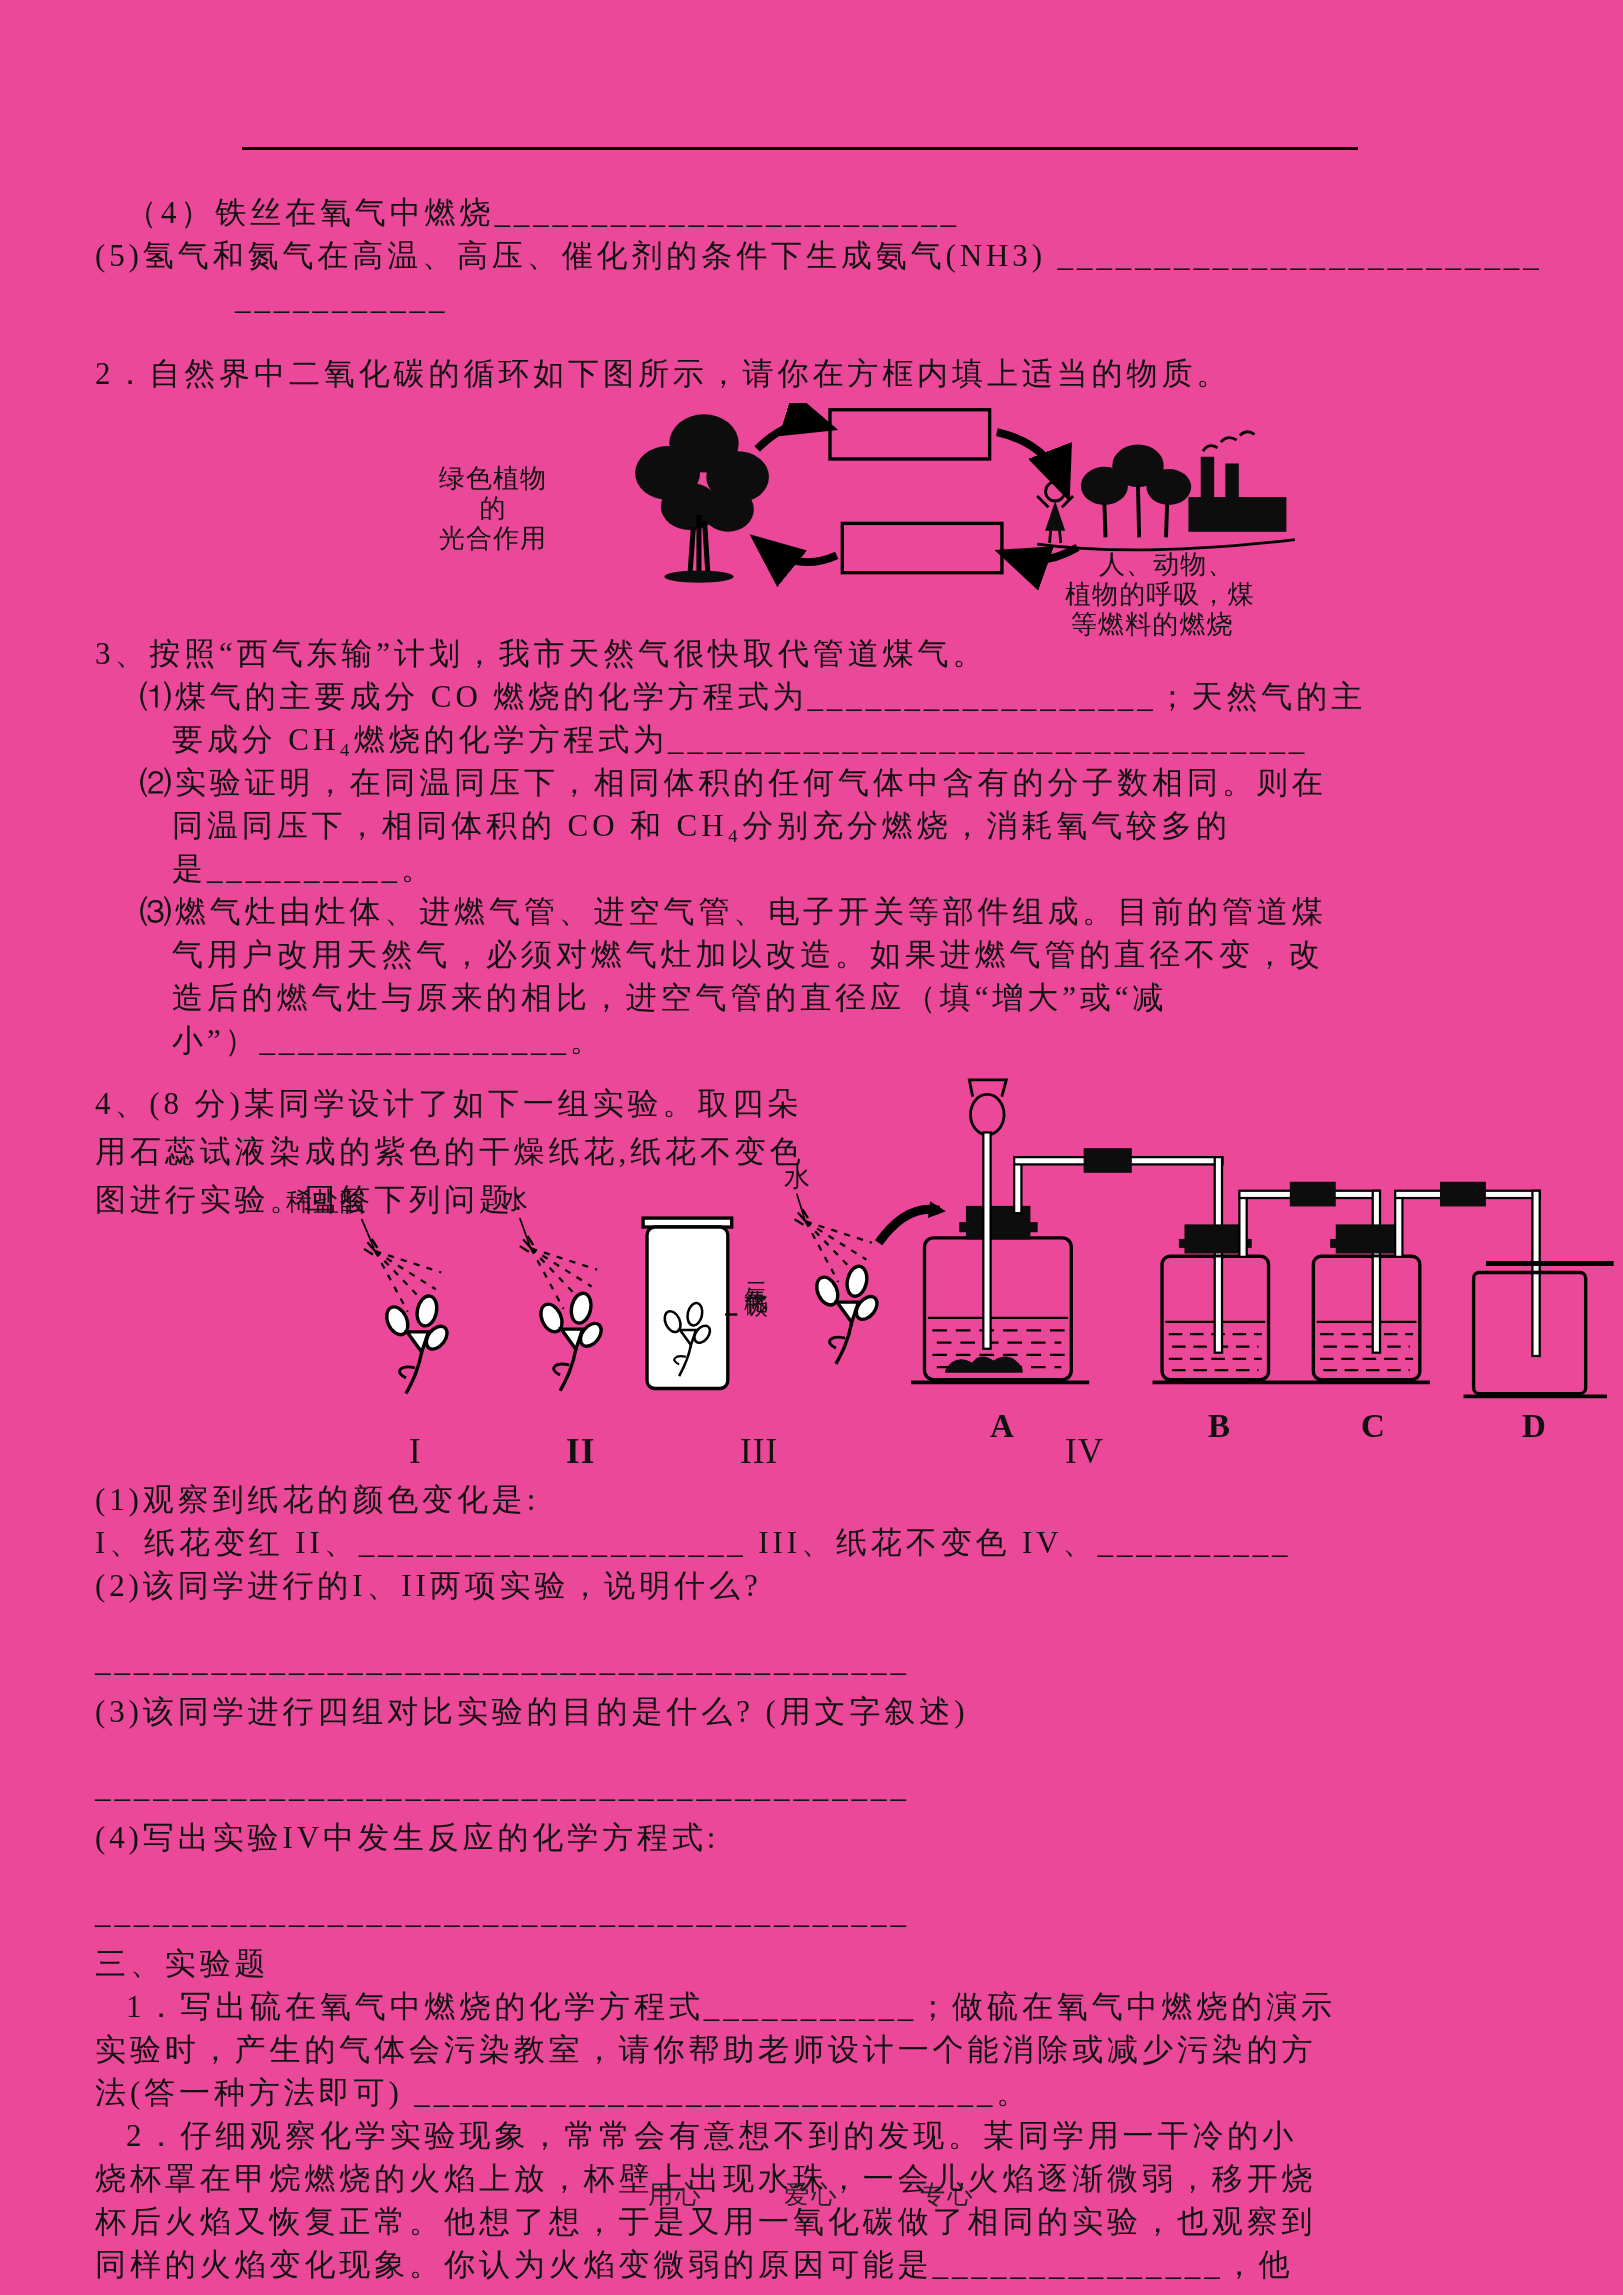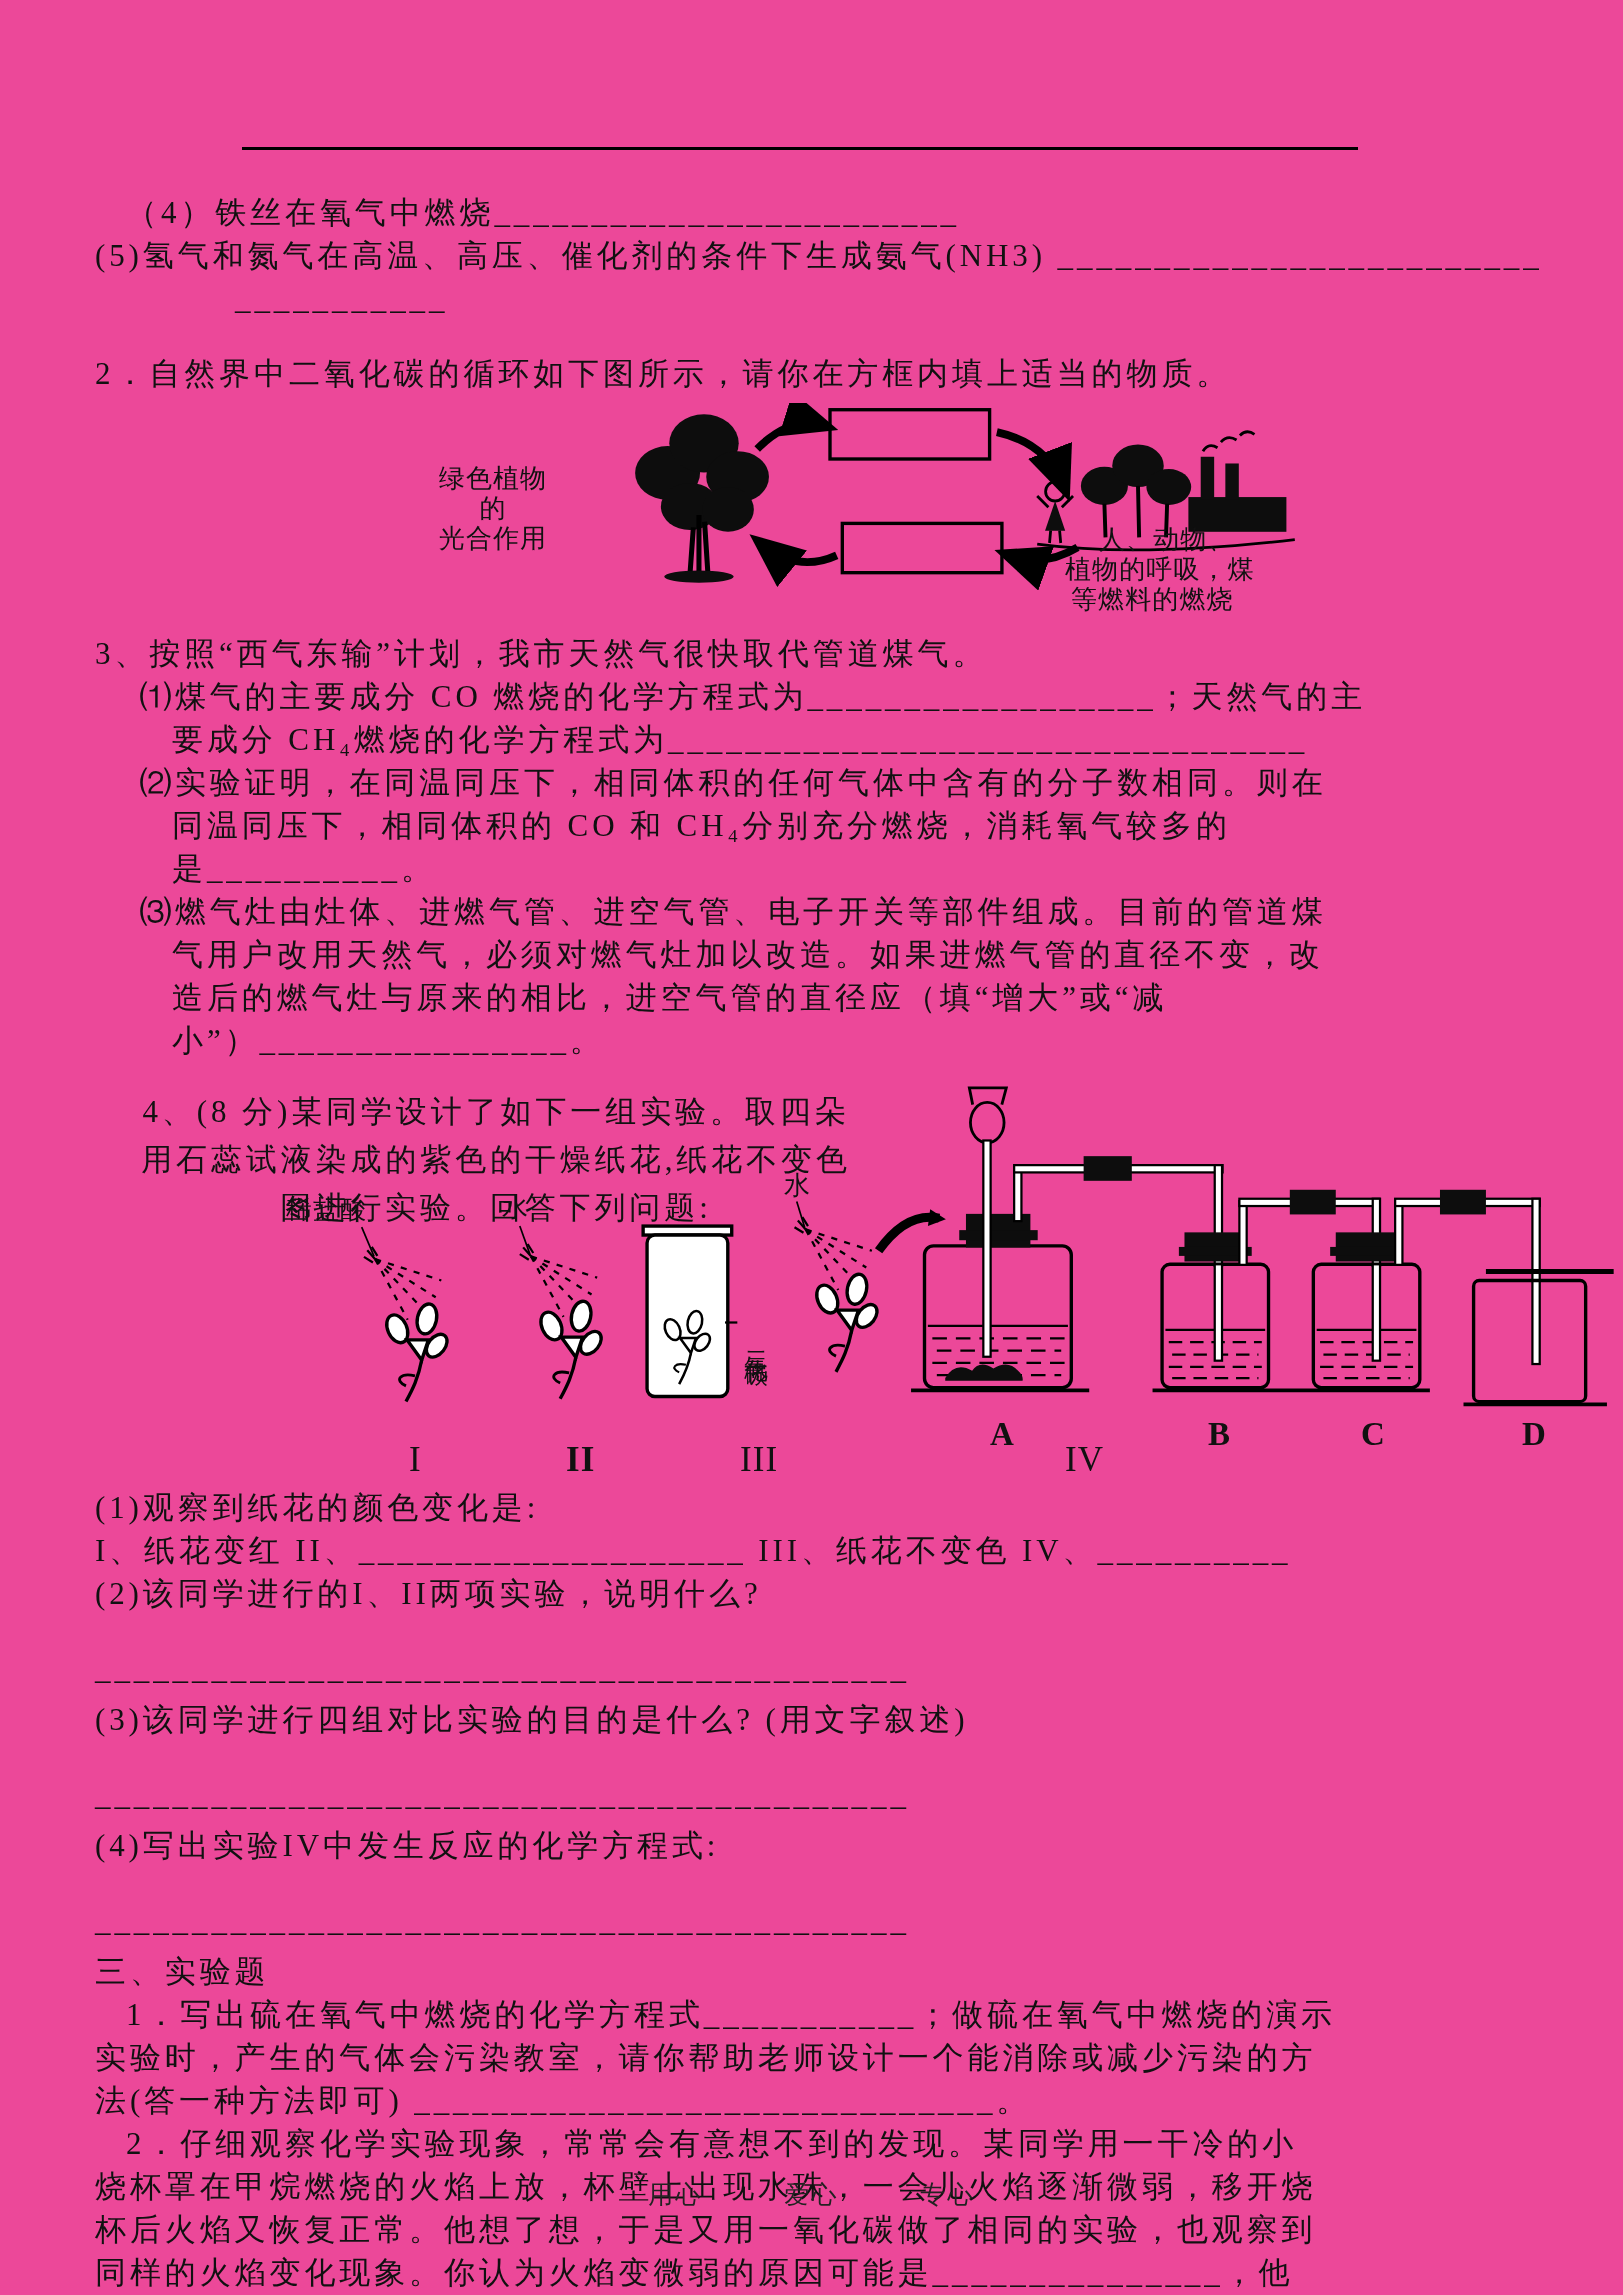--- a/index.html
+++ b/index.html
@@ -25,21 +25,21 @@
   .ind3{padding-left:77px;}
   .ind4{padding-left:140px;}
   .gap-top{margin-top:32px;}
   .gap-bot{margin-bottom:7.9px;}
   
   .cycle{position:relative;height:224px;margin:7.9px 0 5.6px 0;}
   .cycle svg{position:absolute;left:146px;top:0;}
   .lbl{position:absolute;font-size:26px;line-height:30px;letter-spacing:1.1px;color:#111;}
   .lbl.center{text-align:center;}
   
-  .exp{position:relative;height:398px;margin-top:26px;text-align:center;}
+  .exp{position:relative;height:398px;margin-top:18px;}
   .q4text{position:absolute;left:0;top:0;width:802px;}
   .q4text .line{height:48px;line-height:48px;}
   .apparatus{position:absolute;left:808px;top:-17px;}
   .flowers{position:absolute;left:140px;top:84px;}
   .romans{position:absolute;font-size:35px;letter-spacing:1.1px;}
   .bottle-letter{position:absolute;font-size:33px;font-weight:bold;letter-spacing:0;}
   .vert{
     position:absolute;
     writing-mode:vertical-rl;
     text-orientation:upright;
@@ -108,21 +108,21 @@
           <rect class="solid" x="1756" y="108" width="24" height="64"></rect>
           <path class="ink" d="M1716,86 q10,-16 26,-6 M1748,70 q12,-14 28,-4 M1782,58 q12,-12 26,-2" stroke-width="5"></path>
           <path class="ink" d="M1420,252 Q1600,276 1880,244" stroke-width="5"></path>
         </g>
       </svg>
       <div class="lbl center" style="left:325px;top:61px;width:146px;">
         <div>绿色植物</div>
         <div>的</div>
         <div>光合作用</div>
       </div>
-      <div class="lbl" style="left:1004px;top:122px;">
+      <div class="lbl" style="left:1004px;top:147px;">
         <div>人、动物、</div>
         <div style="margin-left:-34px">植物的呼吸，煤</div>
         <div style="margin-left:-28px">等燃料的燃烧</div>
       </div>
     </div>
 
     <div class="line">3、按照“西气东输”计划，我市天然气很快取代管道煤气。</div>
     <div class="line ind2">⑴煤气的主要成分 CO 燃烧的化学方程式为__________________；天然气的主</div>
     <div class="line ind3">要成分 CH₄燃烧的化学方程式为_________________________________</div>
     <div class="line ind2">⑵实验证明，在同温同压下，相同体积的任何气体中含有的分子数相同。则在</div>

